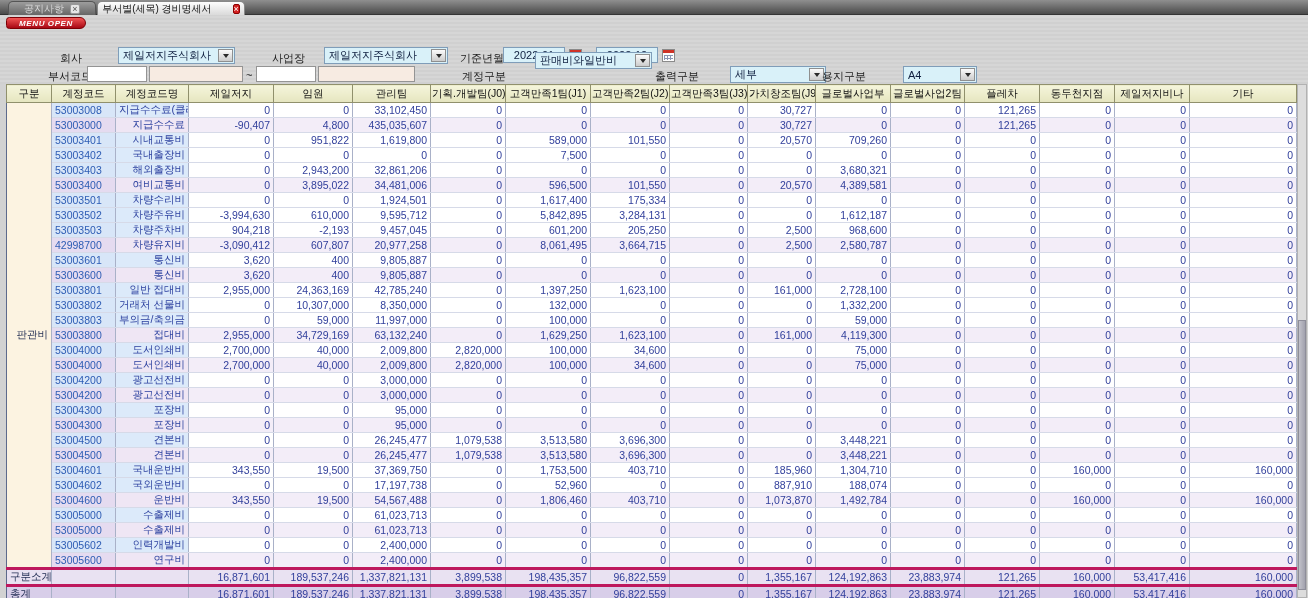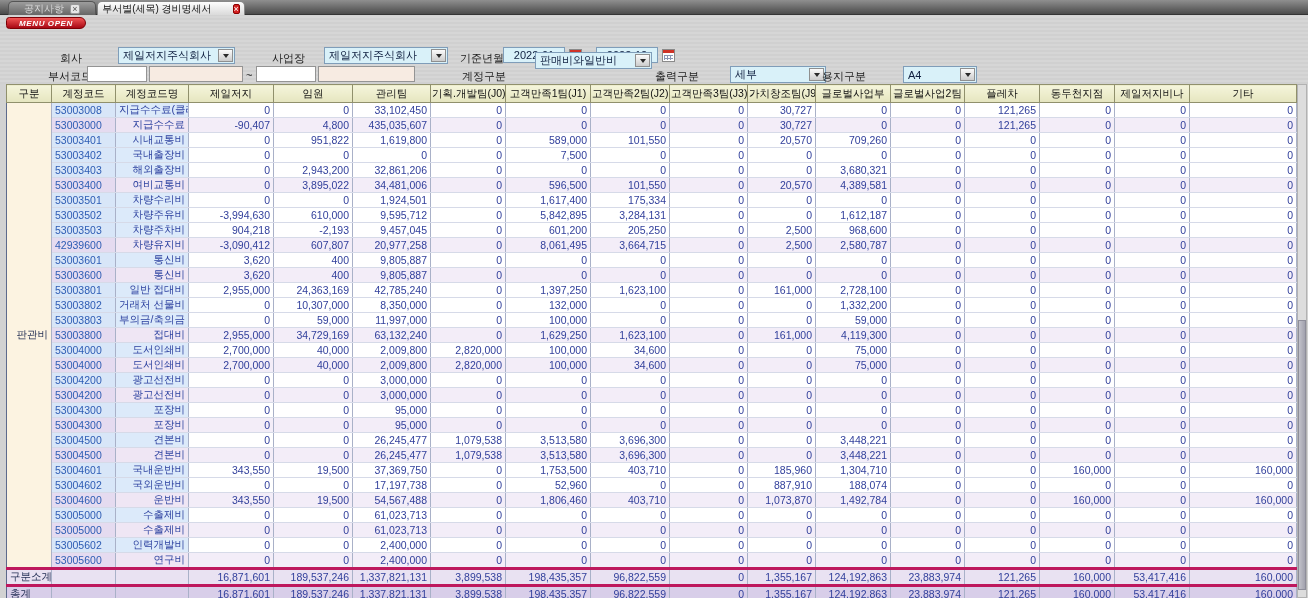--- a/index.html
+++ b/index.html
@@ -345,21 +345,21 @@
           <td class="num">0</td>
           <td class="num">2,500</td>
           <td class="num">968,600</td>
           <td class="num">0</td>
           <td class="num">0</td>
           <td class="num">0</td>
           <td class="num">0</td>
           <td class="num">0</td>
         </tr>
         <tr class="subtotal">
-          <td class="code">42939600</td>
+          <td class="code">42998700</td>
           <td class="name">차량유지비</td>
           <td class="num">-3,090,412</td>
           <td class="num">607,807</td>
           <td class="num">20,977,258</td>
           <td class="num">0</td>
           <td class="num">8,061,495</td>
           <td class="num">3,664,715</td>
           <td class="num">0</td>
           <td class="num">2,500</td>
           <td class="num">2,580,787</td>

